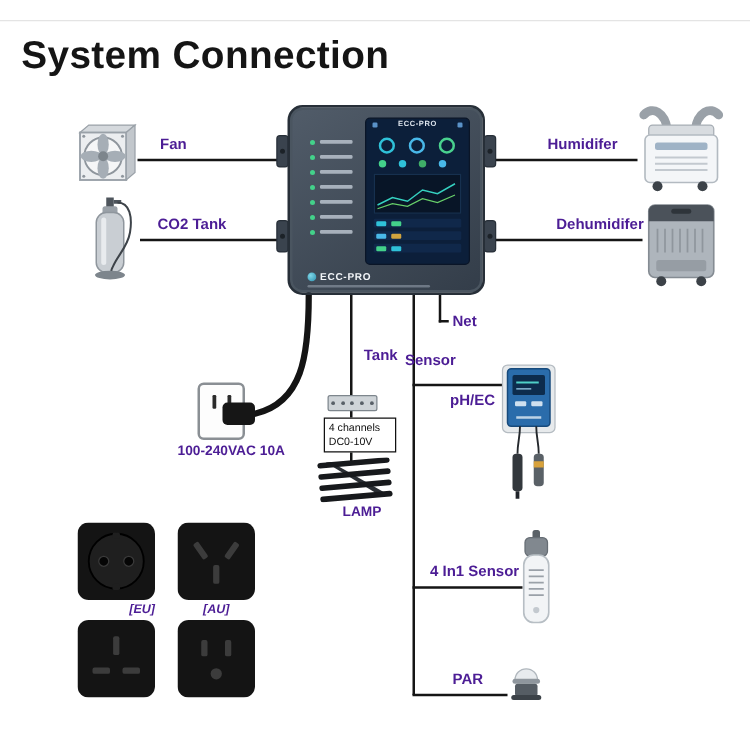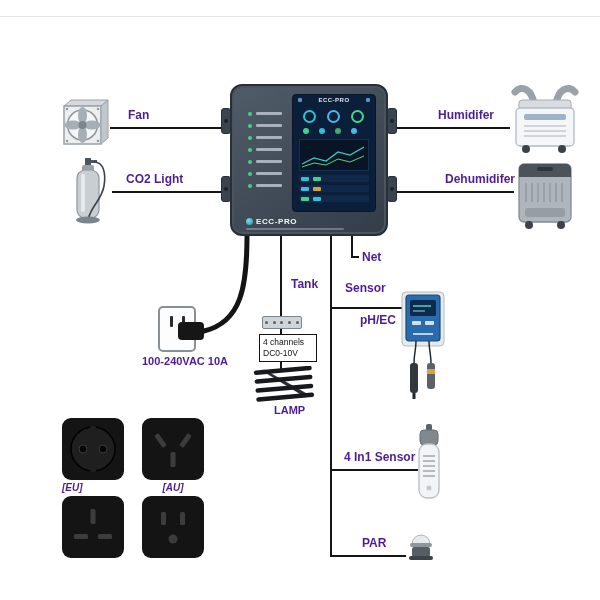--- a/index.html
+++ b/index.html
@@ -46,20 +46,21 @@
   .plug{position:absolute;left:178px;top:322px;width:26px;height:18px;background:#161616;border-radius:4px;}
   .topline{position:absolute;left:0;top:16px;width:600px;height:1px;background:#e4e4e4;}
 </style>
 </head>
 <body>
 
 <div id="canvas">
 
   <div class="topline"></div>
 
+  <div class="abs" style="left:17px;top:26px;font-size:31px;font-weight:800;letter-spacing:0.3px;color:#151515;">System Connection</div>
 
   <div class="hline" style="left:110px;top:127px;width:120px;height:2px;"></div>
   <div class="hline" style="left:112px;top:191px;width:118px;height:2px;"></div>
   <div class="hline" style="left:388px;top:127px;width:122px;height:2px;"></div>
   <div class="hline" style="left:388px;top:191px;width:126px;height:2px;"></div>
   <div class="vline" style="left:280px;top:236px;width:2px;height:134px;"></div>
   <div class="vline" style="left:330px;top:236px;width:2px;height:320px;"></div>
   <div class="vline" style="left:351px;top:236px;width:2px;height:22px;"></div>
   <div class="hline" style="left:351px;top:256px;width:8px;height:2px;"></div>
   <div class="hline" style="left:330px;top:307px;width:76px;height:2px;"></div>
@@ -151,21 +152,21 @@
       <ellipse cx="13" cy="29" rx="8.5" ry="4.5"></ellipse>
       <ellipse cx="32" cy="29" rx="8.5" ry="4.5"></ellipse>
     </g>
     <circle cx="22.5" cy="29" r="4" fill="#7d858c"></circle>
     <circle cx="7" cy="13" r="1.2" fill="#8f969d"></circle>
       <circle cx="38" cy="13" r="1.2" fill="#8f969d"></circle>
     <circle cx="7" cy="45" r="1.2" fill="#8f969d"></circle>
       <circle cx="38" cy="45" r="1.2" fill="#8f969d"></circle>
   </svg>
 
-  <div class="lbl" style="left:126px;top:172px;">CO2 Light</div>
+  <div class="lbl" style="left:126px;top:172px;">CO2 Tank</div>
   <svg class="abs" style="left:64px;top:156px;" width="48" height="74" viewBox="0 0 48 74">
     <rect x="21" y="2" width="6" height="8" fill="#4e555c"></rect>
     <rect x="27" y="4" width="6" height="3" fill="#4e555c"></rect>
     <rect x="18" y="9" width="12" height="7" rx="2" fill="#9aa1a8"></rect>
     <rect x="13" y="14" width="22" height="48" rx="8" fill="#c9ced3" stroke="#8f969d" stroke-width="1.2"></rect>
     <rect x="17" y="18" width="4" height="38" rx="2" fill="#e8ebee"></rect>
     <path d="M 30 6 C 40 6, 42 18, 40 30 C 38 42, 30 48, 26 58 c -3 5 3 9 7 5" fill="none" stroke="#3d4349" stroke-width="1.6"></path>
     <ellipse cx="24" cy="64" rx="12" ry="3.5" fill="#7d858c"></ellipse>
   </svg>
 
@@ -225,21 +226,21 @@
     <g transform="rotate(-5 32 18)">
       <polygon points="10,2 14,2 56,31 52,33" fill="#2a2e33"></polygon>
       <rect x="3" y="2" width="58" height="4.5" rx="2.2" fill="#17191c"></rect>
       <rect x="3" y="11" width="58" height="4.5" rx="2.2" fill="#17191c"></rect>
       <rect x="3" y="20" width="58" height="4.5" rx="2.2" fill="#17191c"></rect>
       <rect x="3" y="29" width="58" height="4.5" rx="2.2" fill="#17191c"></rect>
     </g>
   </svg>
   <div class="lbl small" style="left:274px;top:404px;font-weight:700;text-align:center;">LAMP</div>
 
-  <div class="lbl" style="left:345px;top:281px;text-align:center;">Sensor</div>
+  <div class="lbl" style="left:324px;top:281px;text-align:center;">Sensor</div>
   <div class="lbl" style="left:362px;top:250px;">Net</div>
 
   <div class="lbl" style="left:360px;top:313px;">pH/EC</div>
   <svg class="abs" style="left:398px;top:288px;" width="50" height="114" viewBox="0 0 50 114">
     <rect x="4" y="4" width="42" height="54" rx="4" fill="#e7eaec" stroke="#b5bcc2" stroke-width="1"></rect>
     <rect x="8" y="7" width="34" height="46" rx="3" fill="#2a6cab" stroke="#174a7c" stroke-width="1.2"></rect>
     <rect x="12" y="12" width="26" height="16" rx="1.5" fill="#0d2c4d"></rect>
     <line x1="15" y1="18" x2="33" y2="18" stroke="#4fd0c8" stroke-width="1.5"></line>
     <line x1="15" y1="23" x2="27" y2="23" stroke="#9fd2f0" stroke-width="1"></line>
     <rect x="14" y="33" width="9" height="4" rx="1" fill="#cfe0ef"></rect>
@@ -283,21 +284,21 @@
     <circle cx="41" cy="31" r="4" fill="#050505" stroke="#3a3a3a" stroke-width="1"></circle>
     <rect x="28" y="8" width="6" height="5" rx="1.5" fill="#1f1f1f"></rect>
     <rect x="28" y="49" width="6" height="5" rx="1.5" fill="#1f1f1f"></rect>
   </svg>
   <svg class="abs" style="left:142px;top:418px;" width="62" height="62" viewBox="0 0 62 62">
     <rect x="0" y="0" width="62" height="62" rx="9" fill="#141414"></rect>
     <rect x="16" y="15" width="5" height="15" rx="1.5" fill="#3c3c3c" transform="rotate(-35 18.5 22.5)"></rect>
     <rect x="41" y="15" width="5" height="15" rx="1.5" fill="#3c3c3c" transform="rotate(35 43.5 22.5)"></rect>
     <rect x="28.5" y="34" width="5" height="15" rx="1.5" fill="#3c3c3c"></rect>
   </svg>
-  <div class="lbl italic" style="left:62px;top:482px;width:62px;text-align:left;">[EU]</div>
+  <div class="lbl italic" style="left:62px;top:482px;width:62px;text-align:right;">[EU]</div>
   <div class="lbl italic" style="left:142px;top:482px;width:62px;text-align:center;">[AU]</div>
   <svg class="abs" style="left:62px;top:496px;" width="62" height="62" viewBox="0 0 62 62">
     <rect x="0" y="0" width="62" height="62" rx="9" fill="#141414"></rect>
     <rect x="28.5" y="13" width="5" height="15" rx="1.5" fill="#3c3c3c"></rect>
     <rect x="12" y="38" width="14" height="5" rx="1.5" fill="#3c3c3c"></rect>
     <rect x="36" y="38" width="14" height="5" rx="1.5" fill="#3c3c3c"></rect>
   </svg>
   <svg class="abs" style="left:142px;top:496px;" width="62" height="62" viewBox="0 0 62 62">
     <rect x="0" y="0" width="62" height="62" rx="9" fill="#141414"></rect>
     <rect x="19" y="16" width="5" height="13" rx="1.5" fill="#3c3c3c"></rect>

